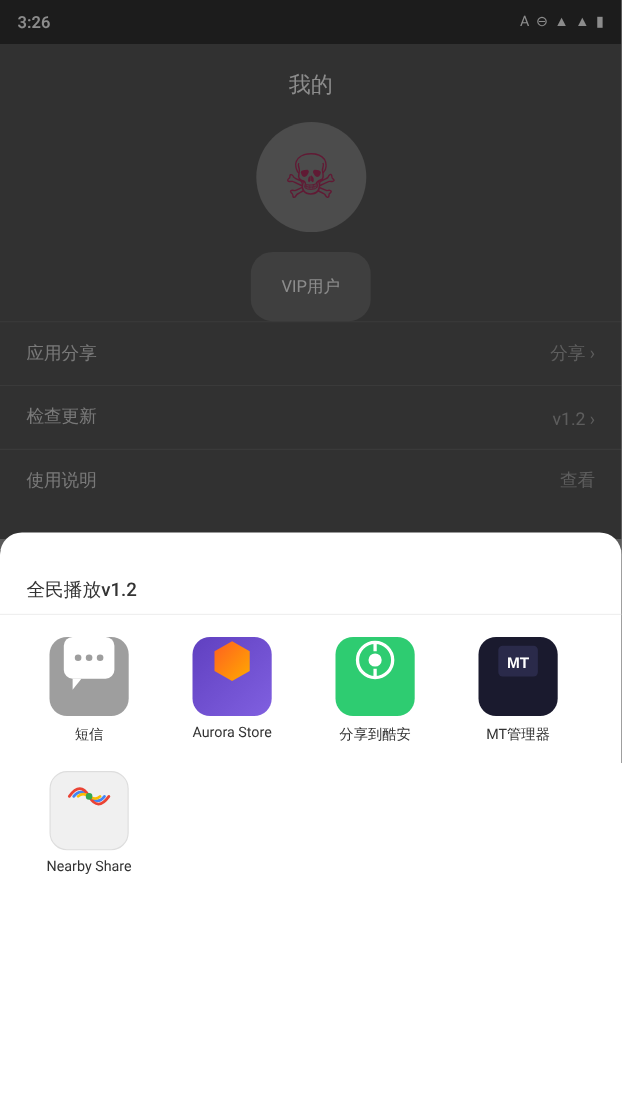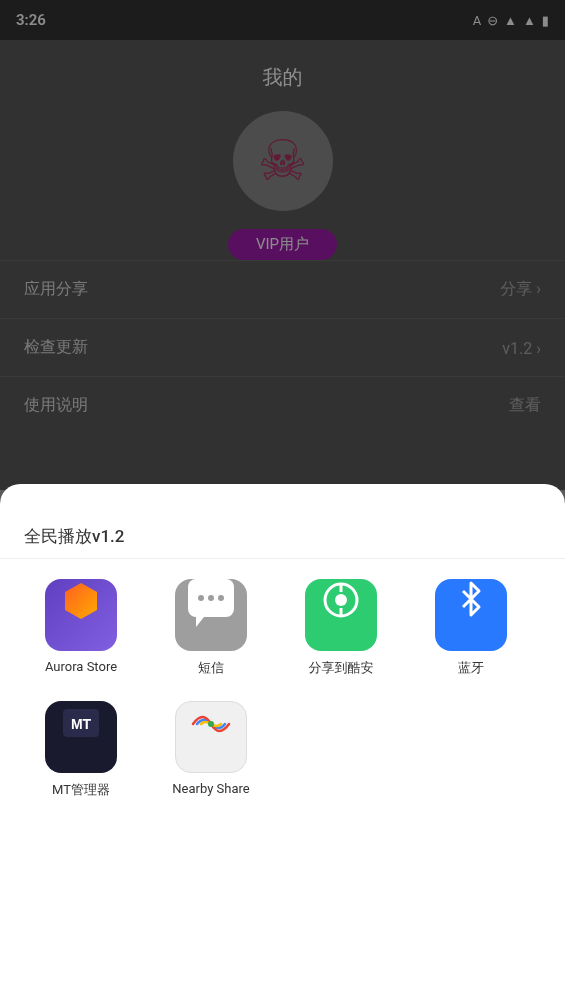--- a/index.html
+++ b/index.html
@@ -74,23 +74,23 @@
       margin-top: 20px;
       display: flex;
       align-items: center;
       justify-content: center;
     }
     .avatar-icon {
       color: #b03060;
       font-size: 56px;
     }
     .vip-badge {
-      background: #a21caf;
+      background: #737373;
       color: #fff;
-      padding: 6px 28px;
+      padding: 22px 28px;
       border-radius: 20px;
       font-size: 15px;
       margin-top: 18px;
       text-align: center;
     }
     .menu-item {
       width: 565px;
       padding: 18px 24px;
       display: flex;
       justify-content: space-between;
@@ -260,69 +260,61 @@
     <span class="menu-item-label">使用说明</span>
     <span class="menu-item-value">查看</span>
   </div>
 </div>
 
 <div class="overlay"></div>
 
 <div class="share-sheet">
   <div class="share-header">全民播放v1.2</div>
   <div class="share-grid">
+
+    <div class="share-item">
+      <div class="share-icon icon-sms" style="position:relative;">
+        <div class="sms-shape">
+          <div class="sms-dots">
+            <div class="sms-dot"></div>
+            <div class="sms-dot"></div>
+            <div class="sms-dot"></div>
+          </div>
+        </div>
+      </div>
+      <span class="share-label">短信</span>
+    </div>
 
     <div class="share-item">
       <div class="share-icon icon-aurora">
         <svg width="44" height="44" viewBox="0 0 44 44">
           <polygon points="22,4 38,13 38,31 22,40 6,31 6,13" fill="url(#auroraGrad)"></polygon>
           <defs>
             <linearGradient id="auroraGrad" x1="0%" y1="0%" x2="100%" y2="100%">
               <stop offset="0%" style="stop-color:#ff6020"></stop>
               <stop offset="100%" style="stop-color:#ffaa00"></stop>
             </linearGradient>
           </defs>
         </svg>
       </div>
       <span class="share-label">Aurora Store</span>
     </div>
 
     <div class="share-item">
-      <div class="share-icon icon-sms" style="position:relative;">
-        <div class="sms-shape">
-          <div class="sms-dots">
-            <div class="sms-dot"></div>
-            <div class="sms-dot"></div>
-            <div class="sms-dot"></div>
-          </div>
-        </div>
-      </div>
-      <span class="share-label">短信</span>
-    </div>
-
-    <div class="share-item">
       <div class="share-icon icon-kuaan">
         <svg width="42" height="42" viewBox="0 0 42 42">
           <circle cx="21" cy="21" r="16" fill="none" stroke="white" stroke-width="3"></circle>
           <circle cx="21" cy="21" r="6" fill="white"></circle>
           <line x1="21" y1="5" x2="21" y2="13" stroke="white" stroke-width="3"></line>
           <line x1="21" y1="29" x2="21" y2="37" stroke="white" stroke-width="3"></line>
         </svg>
       </div>
       <span class="share-label">分享到酷安</span>
     </div>
 
-    <div class="share-item">
-      <div class="share-icon icon-bluetooth">
-        <svg width="40" height="40" viewBox="0 0 40 40">
-          <polyline points="12,12 28,28 20,36 20,4 28,12 12,28" fill="none" stroke="white" stroke-width="3" stroke-linejoin="round"></polyline>
-        </svg>
-      </div>
-      <span class="share-label">蓝牙</span>
-    </div>
 
     <div class="share-item">
       <div class="share-icon icon-mt">
         <svg width="44" height="44" viewBox="0 0 44 44">
           <rect x="4" y="8" width="36" height="28" rx="4" fill="#2a2a4a"></rect>
           <text x="22" y="28" text-anchor="middle" fill="white" font-size="14" font-weight="bold" font-family="sans-serif">MT</text>
         </svg>
       </div>
       <span class="share-label">MT管理器</span>
     </div>

